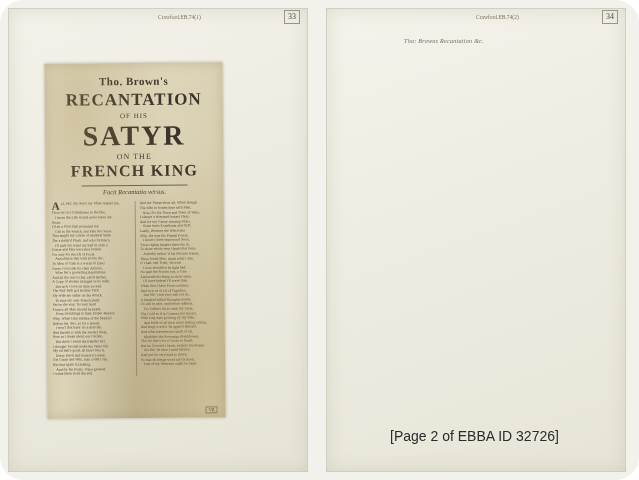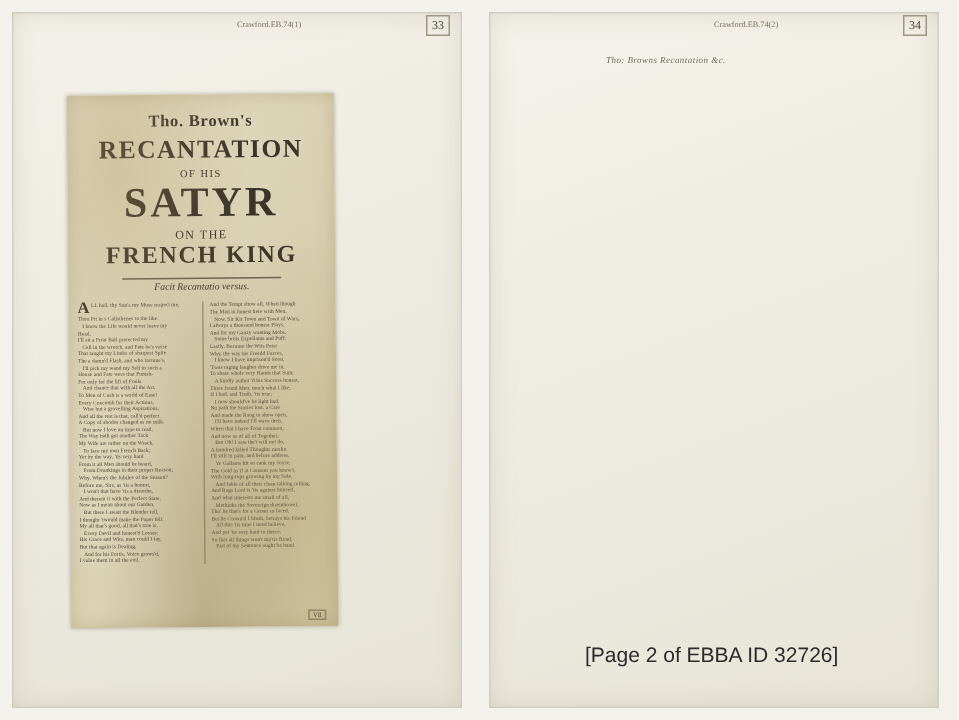--- a/index.html
+++ b/index.html
@@ -11,20 +11,21 @@
     width: 639px;
     height: 480px;
     overflow: hidden;
     font-family: "Liberation Serif", serif;
   }
   .page {
     position: relative;
     width: 639px;
     height: 480px;
     background: #f2f1ec;
+    border-radius: 23px;
   }
   
   .leaf {
     position: absolute;
     top: 8px;
     height: 464px;
     background: #efeee7;
     box-shadow: inset 0 0 0 1px #d9d7cd;
   }
   .leaf-left {

